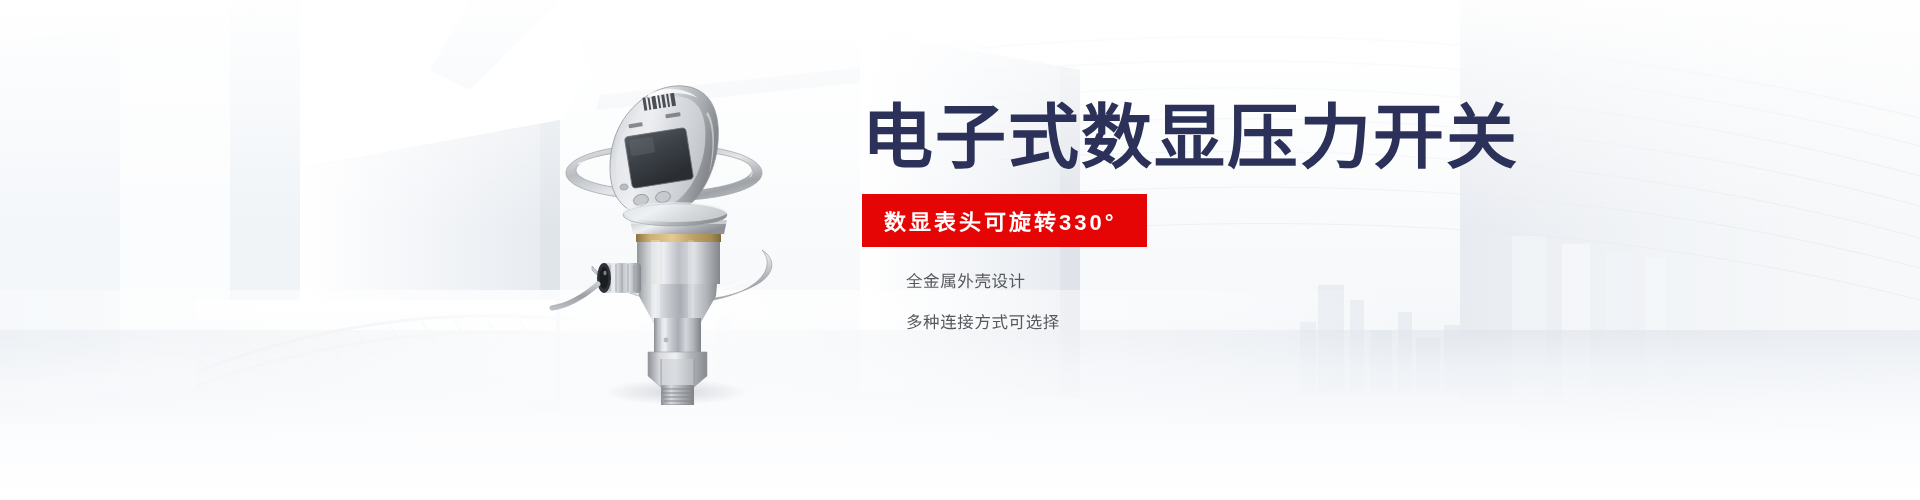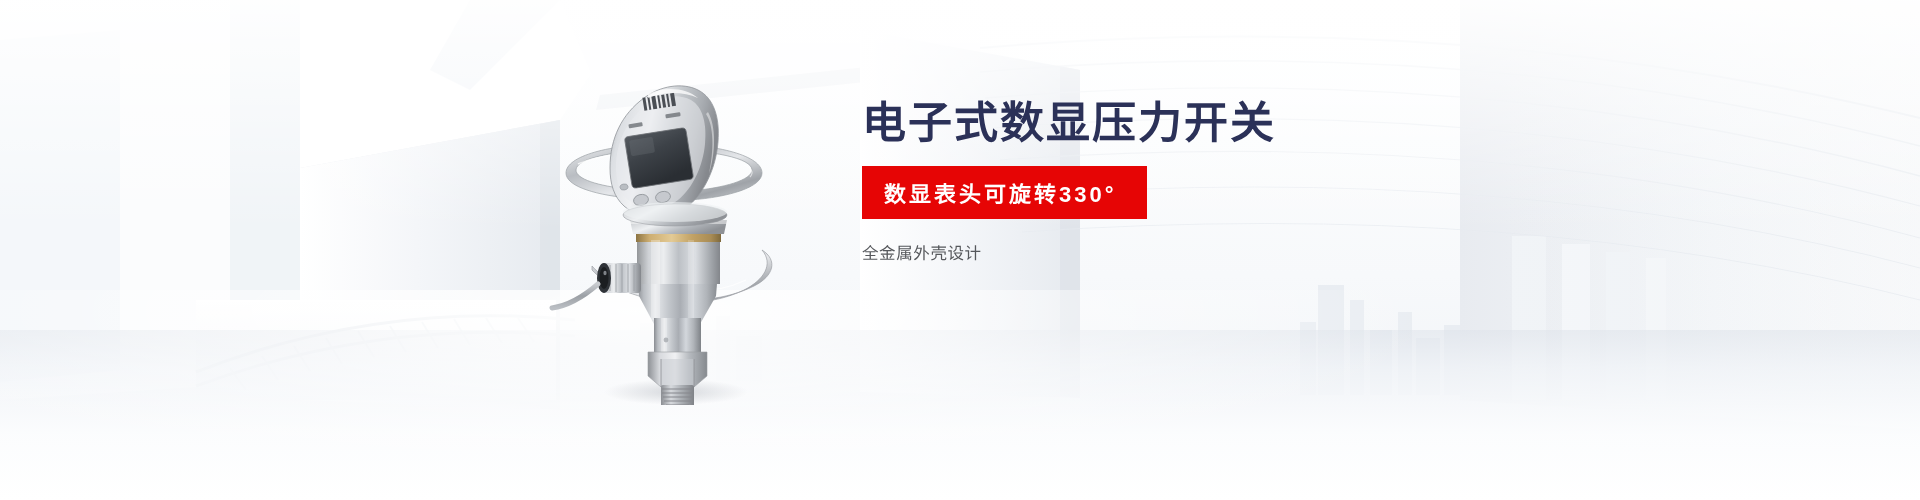--- a/index.html
+++ b/index.html
@@ -42,35 +42,35 @@
   
   .product{
     position:absolute;left:548px;top:60px;width:250px;height:345px;
   }
   .product svg{display:block;width:250px;height:345px;}
 
   
   .copy{position:absolute;left:862px;top:100px;width:820px;}
 
   .headline{
-    font-size:44px;line-height:1.06;font-weight:700;
+    font-size:71px;line-height:1.06;font-weight:700;
     letter-spacing:2px;white-space:nowrap;
     color:#2b3158;
     font-family:"Liberation Sans","DejaVu Sans",sans-serif;
   }
 
   .ribbon{
     display:inline-block;margin-top:19px;
     background:#e60505;color:#ffffff;
     font-size:22px;font-weight:700;letter-spacing:3px;
     padding:10px 30px 11px 22px;
     white-space:nowrap;
   }
 
-  .features{margin-top:26px;list-style:none;padding:0;}
+  .features{margin-top:26px;list-style:none;padding:0;margin-left:44px;}
   .features li{
     color:#56585c;font-size:16.5px;letter-spacing:.6px;
     line-height:1;margin-bottom:24px;white-space:nowrap;
   }
   .features li:last-child{margin-bottom:0;}
 </style>
 </head>
 <body>
 
 <div class="banner">
@@ -382,17 +382,18 @@
   </div>
 
   <div class="copy">
 
     <div class="headline">电子式数显压力开关</div>
 
     <div class="ribbon">数显表头可旋转330°</div>
 
     <ul class="features">
       <li>全金属外壳设计</li>
+      <li>多种连接方式可选择</li>
     </ul>
 
   </div>
 
 </div>
 
 </body></html>

